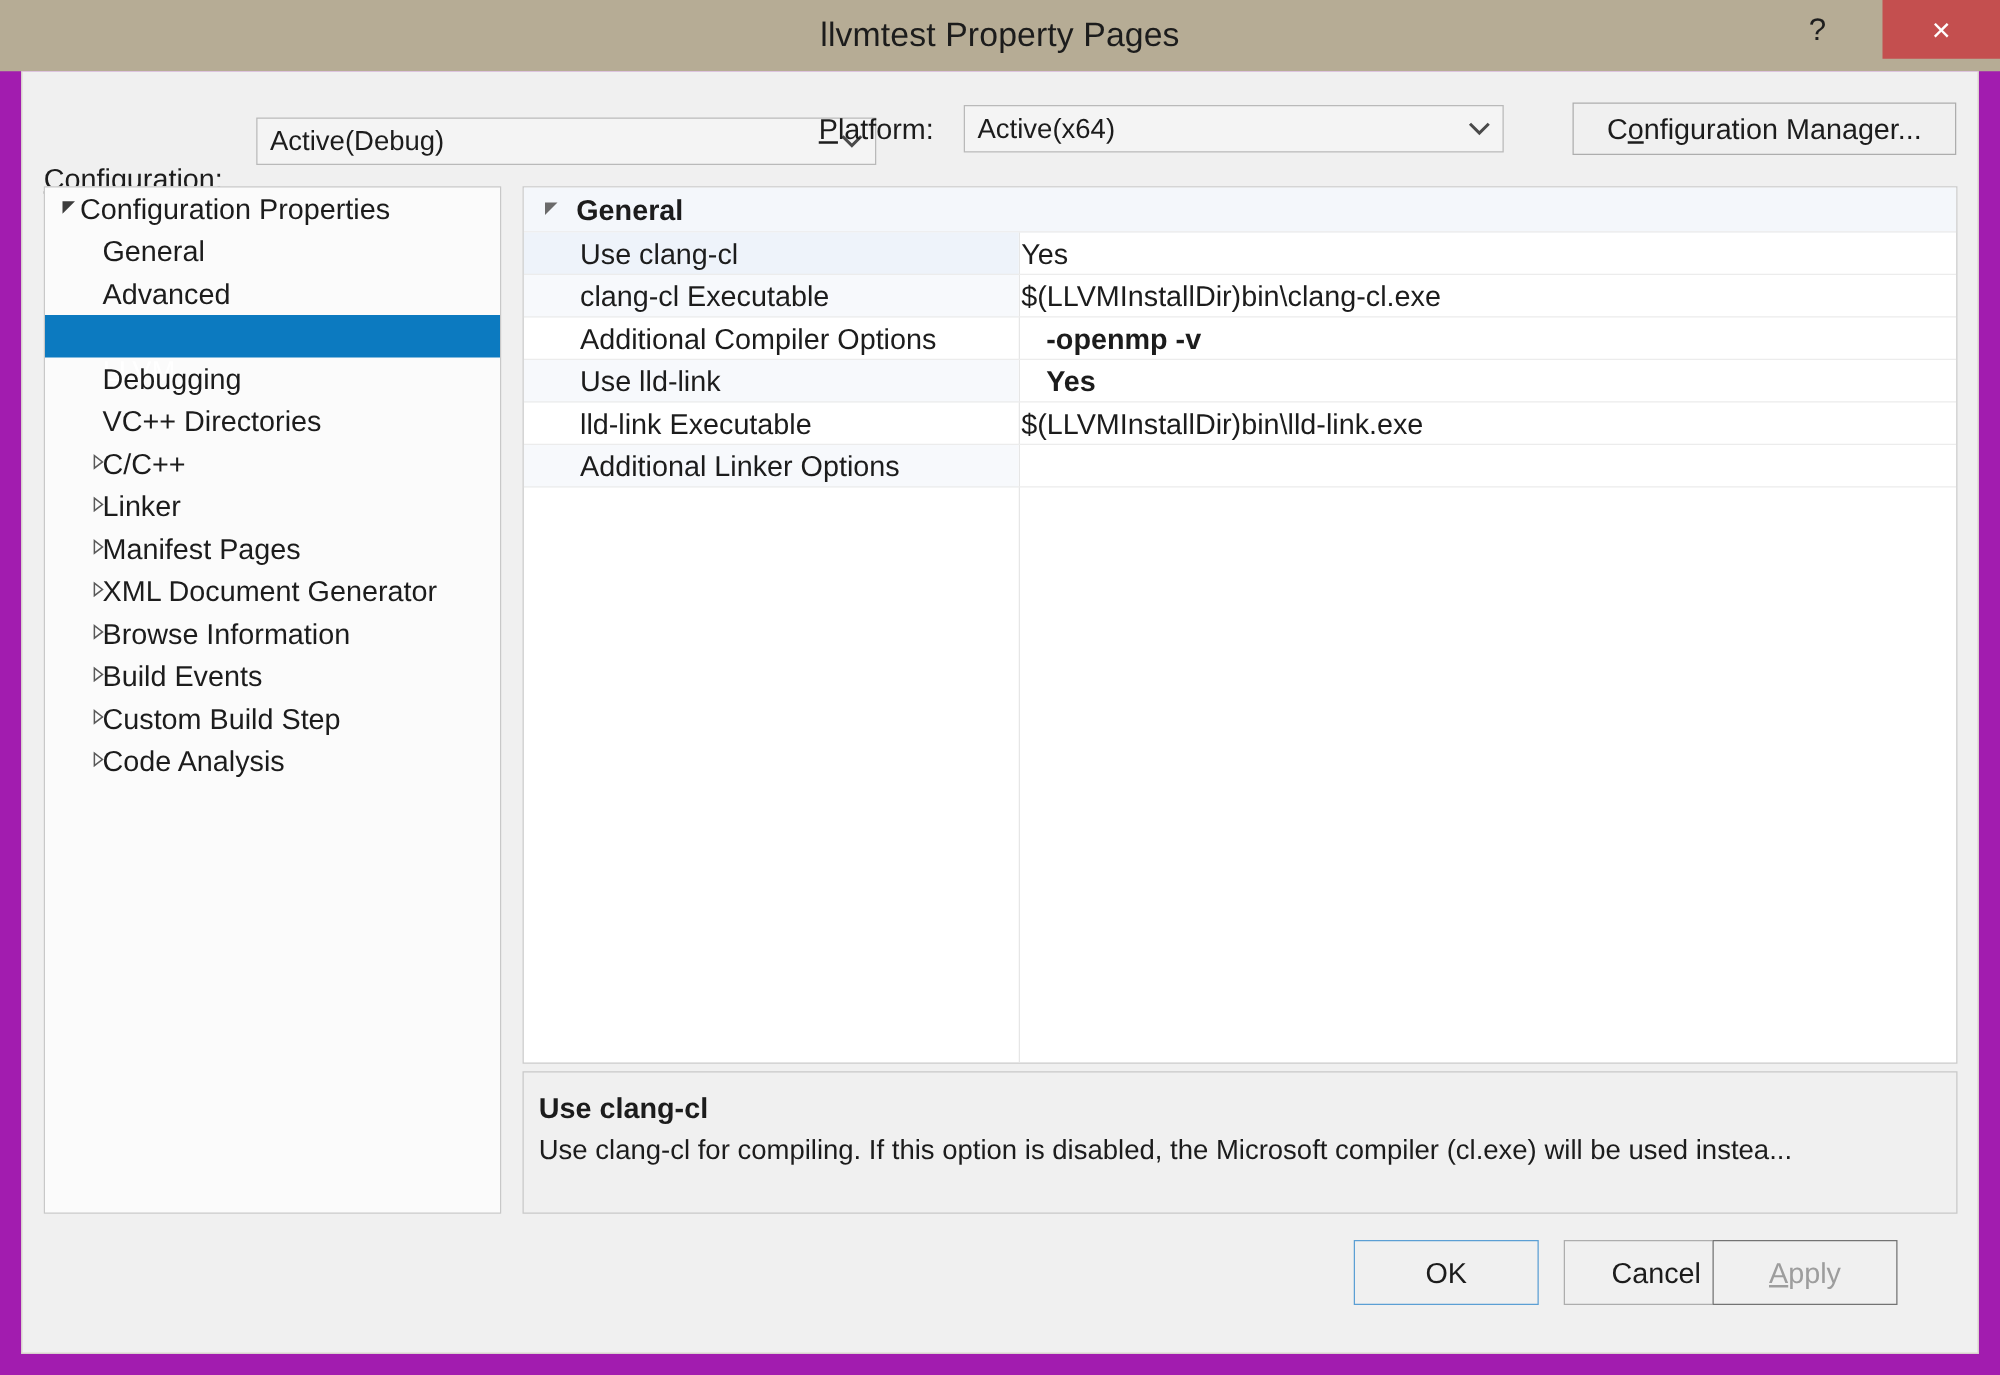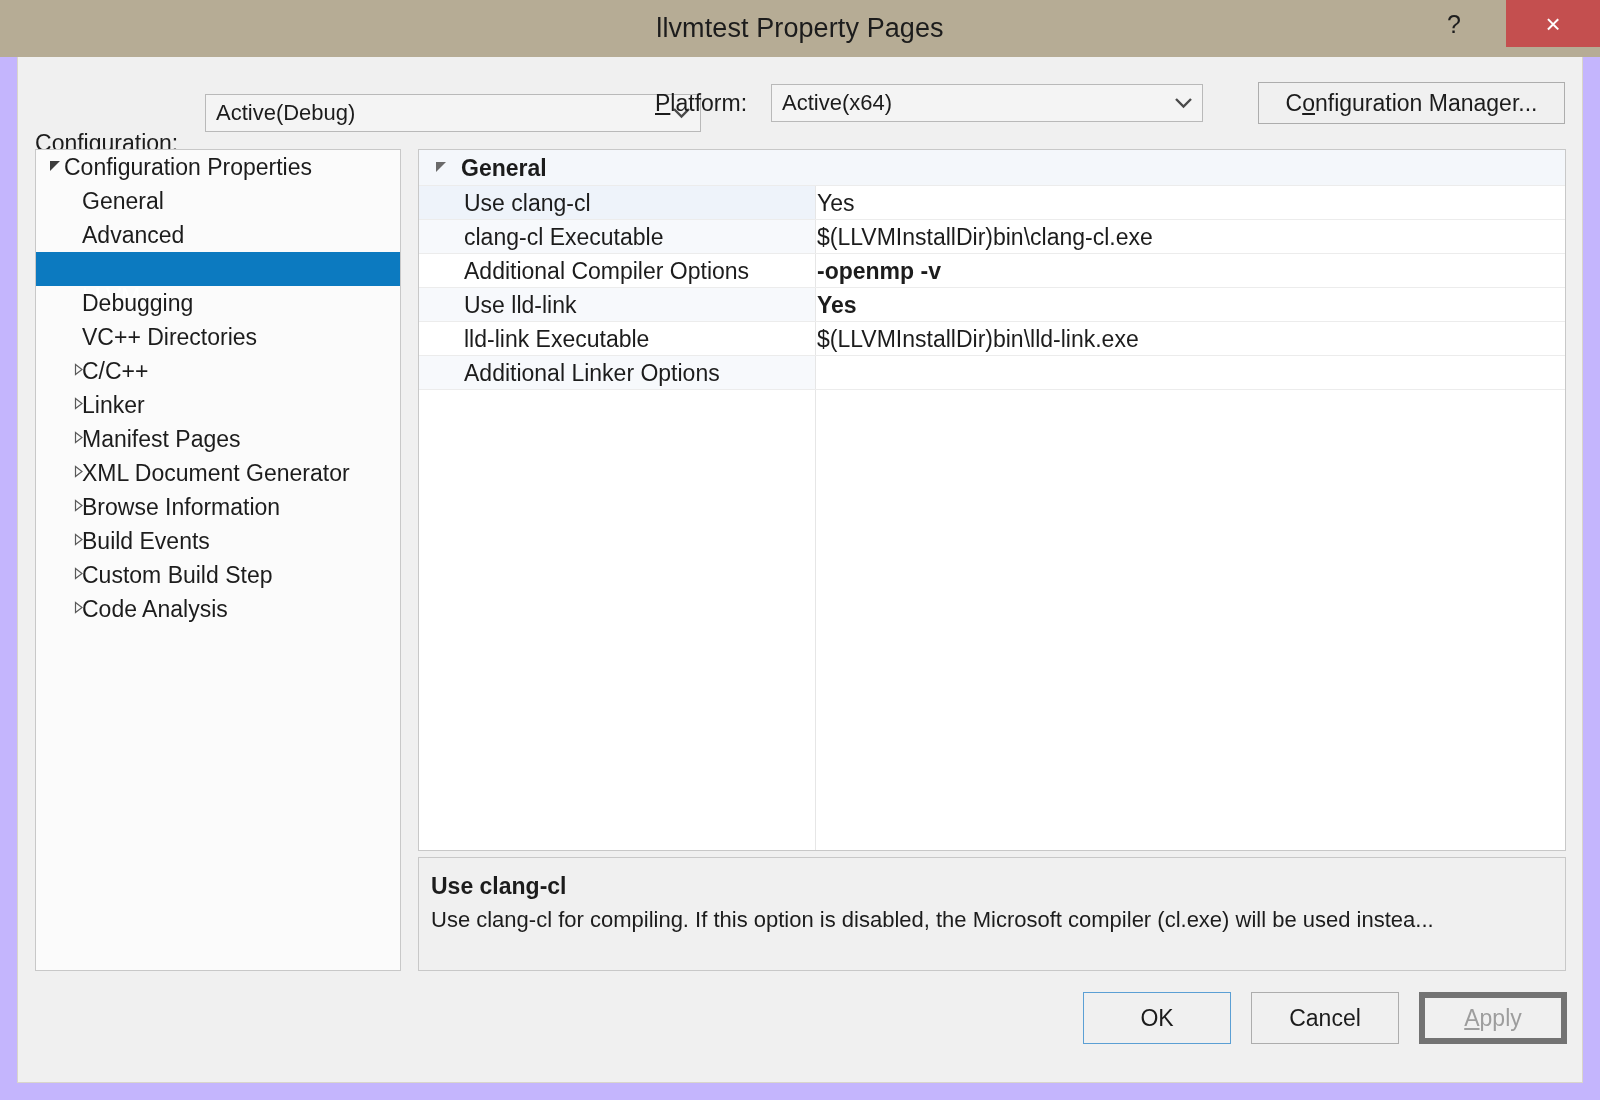--- a/index.html
+++ b/index.html
@@ -13,21 +13,21 @@
 
   body {
     background: #b6ac95;
   }
 
   
   .window {
     position: absolute;
     left: 0; top: 0;
     width: 1600px; height: 1100px;
-    background: #c4b5fd;
+    background: #a21caf;
   }
 
   .titlebar {
     position: absolute;
     left: 0; top: 0;
     width: 1600px; height: 57px;
     background: #b6ac95;
   }
 
   .title-text {
@@ -195,21 +195,21 @@
     white-space: nowrap;
   }
   .row .rval {
     position: absolute;
     left: 398px; top: 0;
     line-height: 34px;
     font-size: 23px;
     color: #1c1c1c;
     white-space: nowrap;
   }
-  .row .rval.bold { font-weight: bold; }
+  .row .rval.bold { font-weight: bold; padding-left: 20px; }
   .row.group {
     background: #f4f7fb;
     height: 36px;
   }
   .row.group .gname {
     position: absolute;
     left: 42px; top: 0;
     line-height: 36px;
     font-size: 23px;
     font-weight: bold;
@@ -268,21 +268,21 @@
   }
 
   
   .btn-bottom {
     height: 52px;
     width: 148px;
     top: 935px;
   }
   .btn-ok     { left: 1029px; border: 1px solid #5b9fd4; background: #f0f0f0; }
   .btn-cancel { left: 1197px; }
-  .btn-apply  { left: 1365px; border: 6px solid #737373; color: #9d9d9d; background: #f0f0f0; }
+  .btn-apply  { left: 1316px; border: 1px solid #737373; color: #9d9d9d; background: #f0f0f0; }
 </style>
 </head>
 <body>
 
 <div class="window">
 
   <div class="titlebar">
     <div class="title-text">llvmtest Property Pages</div>
     <div class="help-btn">
       <span>?</span>

